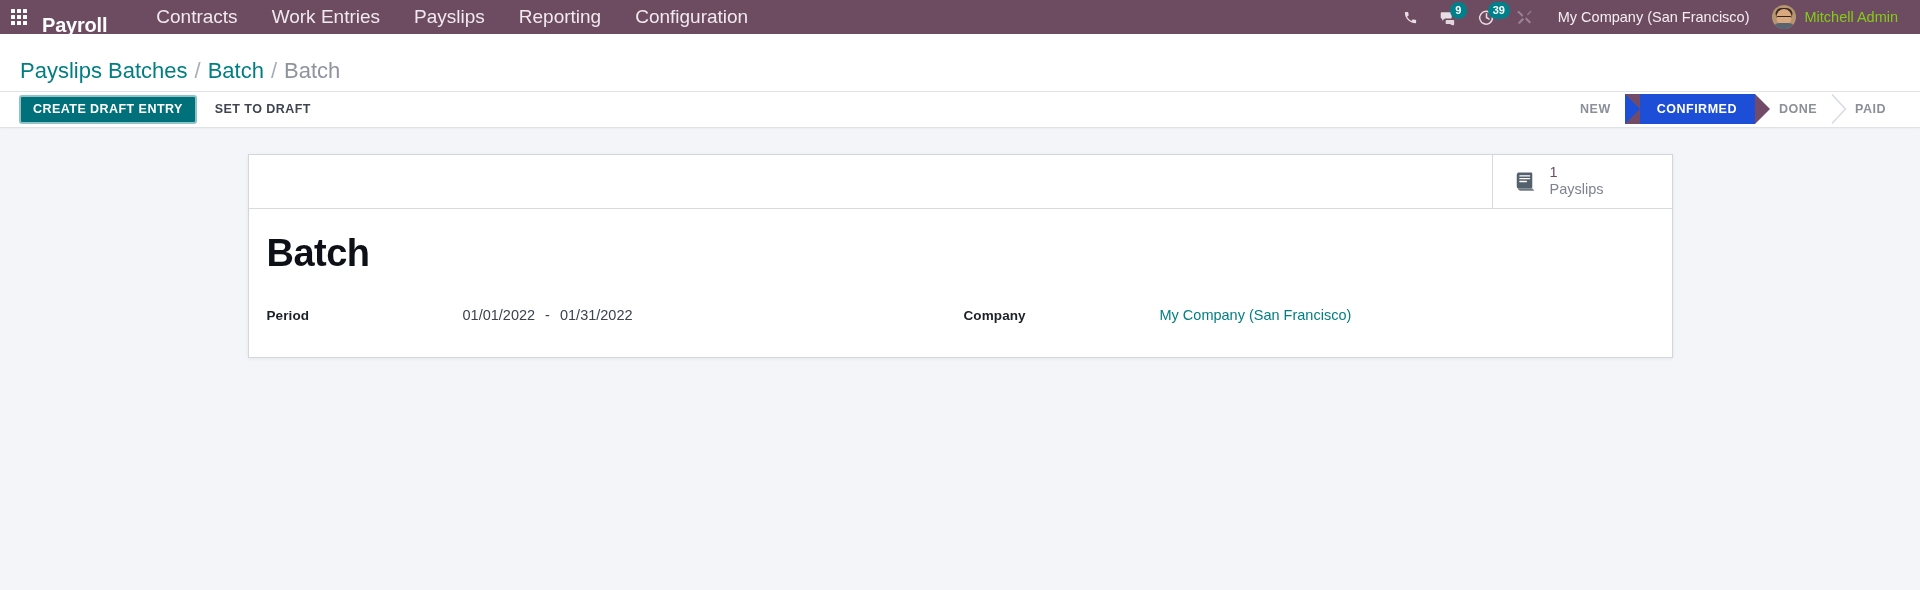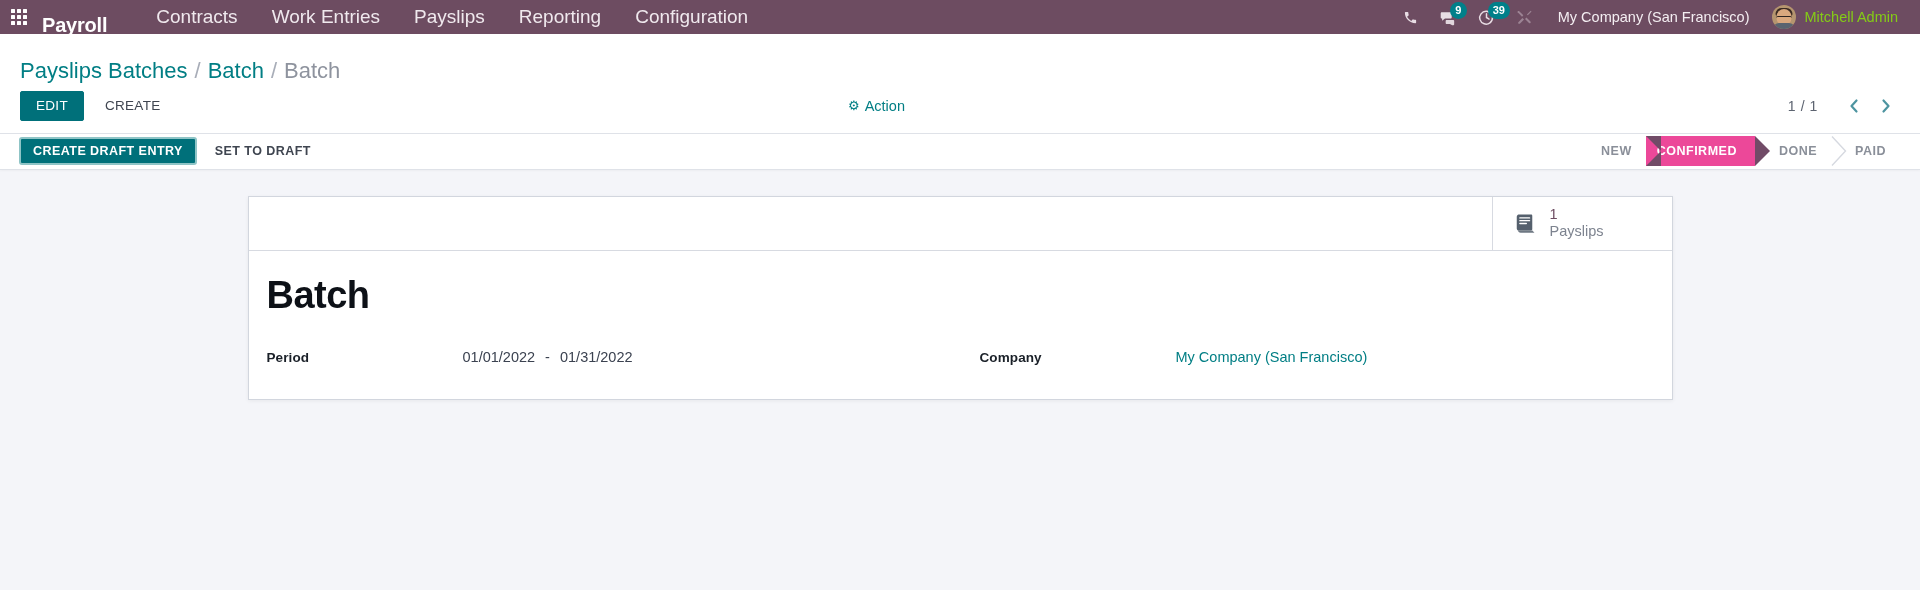--- a/index.html
+++ b/index.html
@@ -336,23 +336,23 @@
   
   .st-step .chev-line {
     position: absolute;
     left: 0;
     top: 0;
     height: 100%;
     width: 16px;
     pointer-events: none;
   }
   .st-step.active {
-    background: #ec4899;
+    background: #1d4ed8;
     color: #ffffff;
-    padding-left: 11px;
+    padding-left: 32px;
     padding-right: 18px;
   }
   .st-step.active::after {
     content: "";
     position: absolute;
     right: -15px;
     top: 0;
     width: 0;
     height: 0;
     border-top: 15px solid transparent;
@@ -428,21 +428,21 @@
     font-weight: 700;
     color: #0d1117;
     line-height: 1.18;
     letter-spacing: -0.5px;
     margin-bottom: 26px;
   }
 
   .field-grid {
     display: grid;
     grid-template-columns: 697px 1fr;
-    column-gap: 16px;
+    column-gap: 0;
   }
   .field-row {
     display: flex;
     align-items: flex-start;
     padding: 4px 0;
   }
   .field-row .lbl {
     width: 196px;
     flex: 0 0 196px;
     font-size: 13.5px;
@@ -539,43 +539,20 @@
 <div class="control-panel">
 
   <div class="breadcrumb-row">
     <span class="crumb-link">Payslips Batches</span>
     <span class="crumb-sep">/</span>
     <span class="crumb-link">Batch</span>
     <span class="crumb-sep">/</span>
     <span class="crumb-active">Batch</span>
   </div>
 
-  <div class="buttons-row">
-    <button class="btn-edit">EDIT</button>
-    <button class="btn-create">CREATE</button>
-
-    <div class="action-menu">
-      <span class="gear">⚙</span>
-      <span>Action</span>
-    </div>
-
-    <div class="pager">
-      <span class="pager-count">1 / 1</span>
-      <div class="pager-btn">
-        <svg width="12" height="16" viewBox="0 0 12 16" fill="none" stroke="currentColor" stroke-width="2.2" stroke-linecap="round" stroke-linejoin="round" aria-hidden="true">
-          <path d="M8.5 2.5L3.5 8l5 5.5"></path>
-        </svg>
-      </div>
-      <div class="pager-btn">
-        <svg width="12" height="16" viewBox="0 0 12 16" fill="none" stroke="currentColor" stroke-width="2.2" stroke-linecap="round" stroke-linejoin="round" aria-hidden="true">
-          <path d="M3.5 2.5L8.5 8l-5 5.5"></path>
-        </svg>
-      </div>
-    </div>
-  </div>
 </div>
 
 <div class="statusbar-row">
   <button class="sb-btn-primary">CREATE DRAFT ENTRY</button>
   <button class="sb-btn-plain">SET TO DRAFT</button>
 
   <div class="statusbar">
     <div class="st-step first">
       <span>NEW</span>
     </div>

